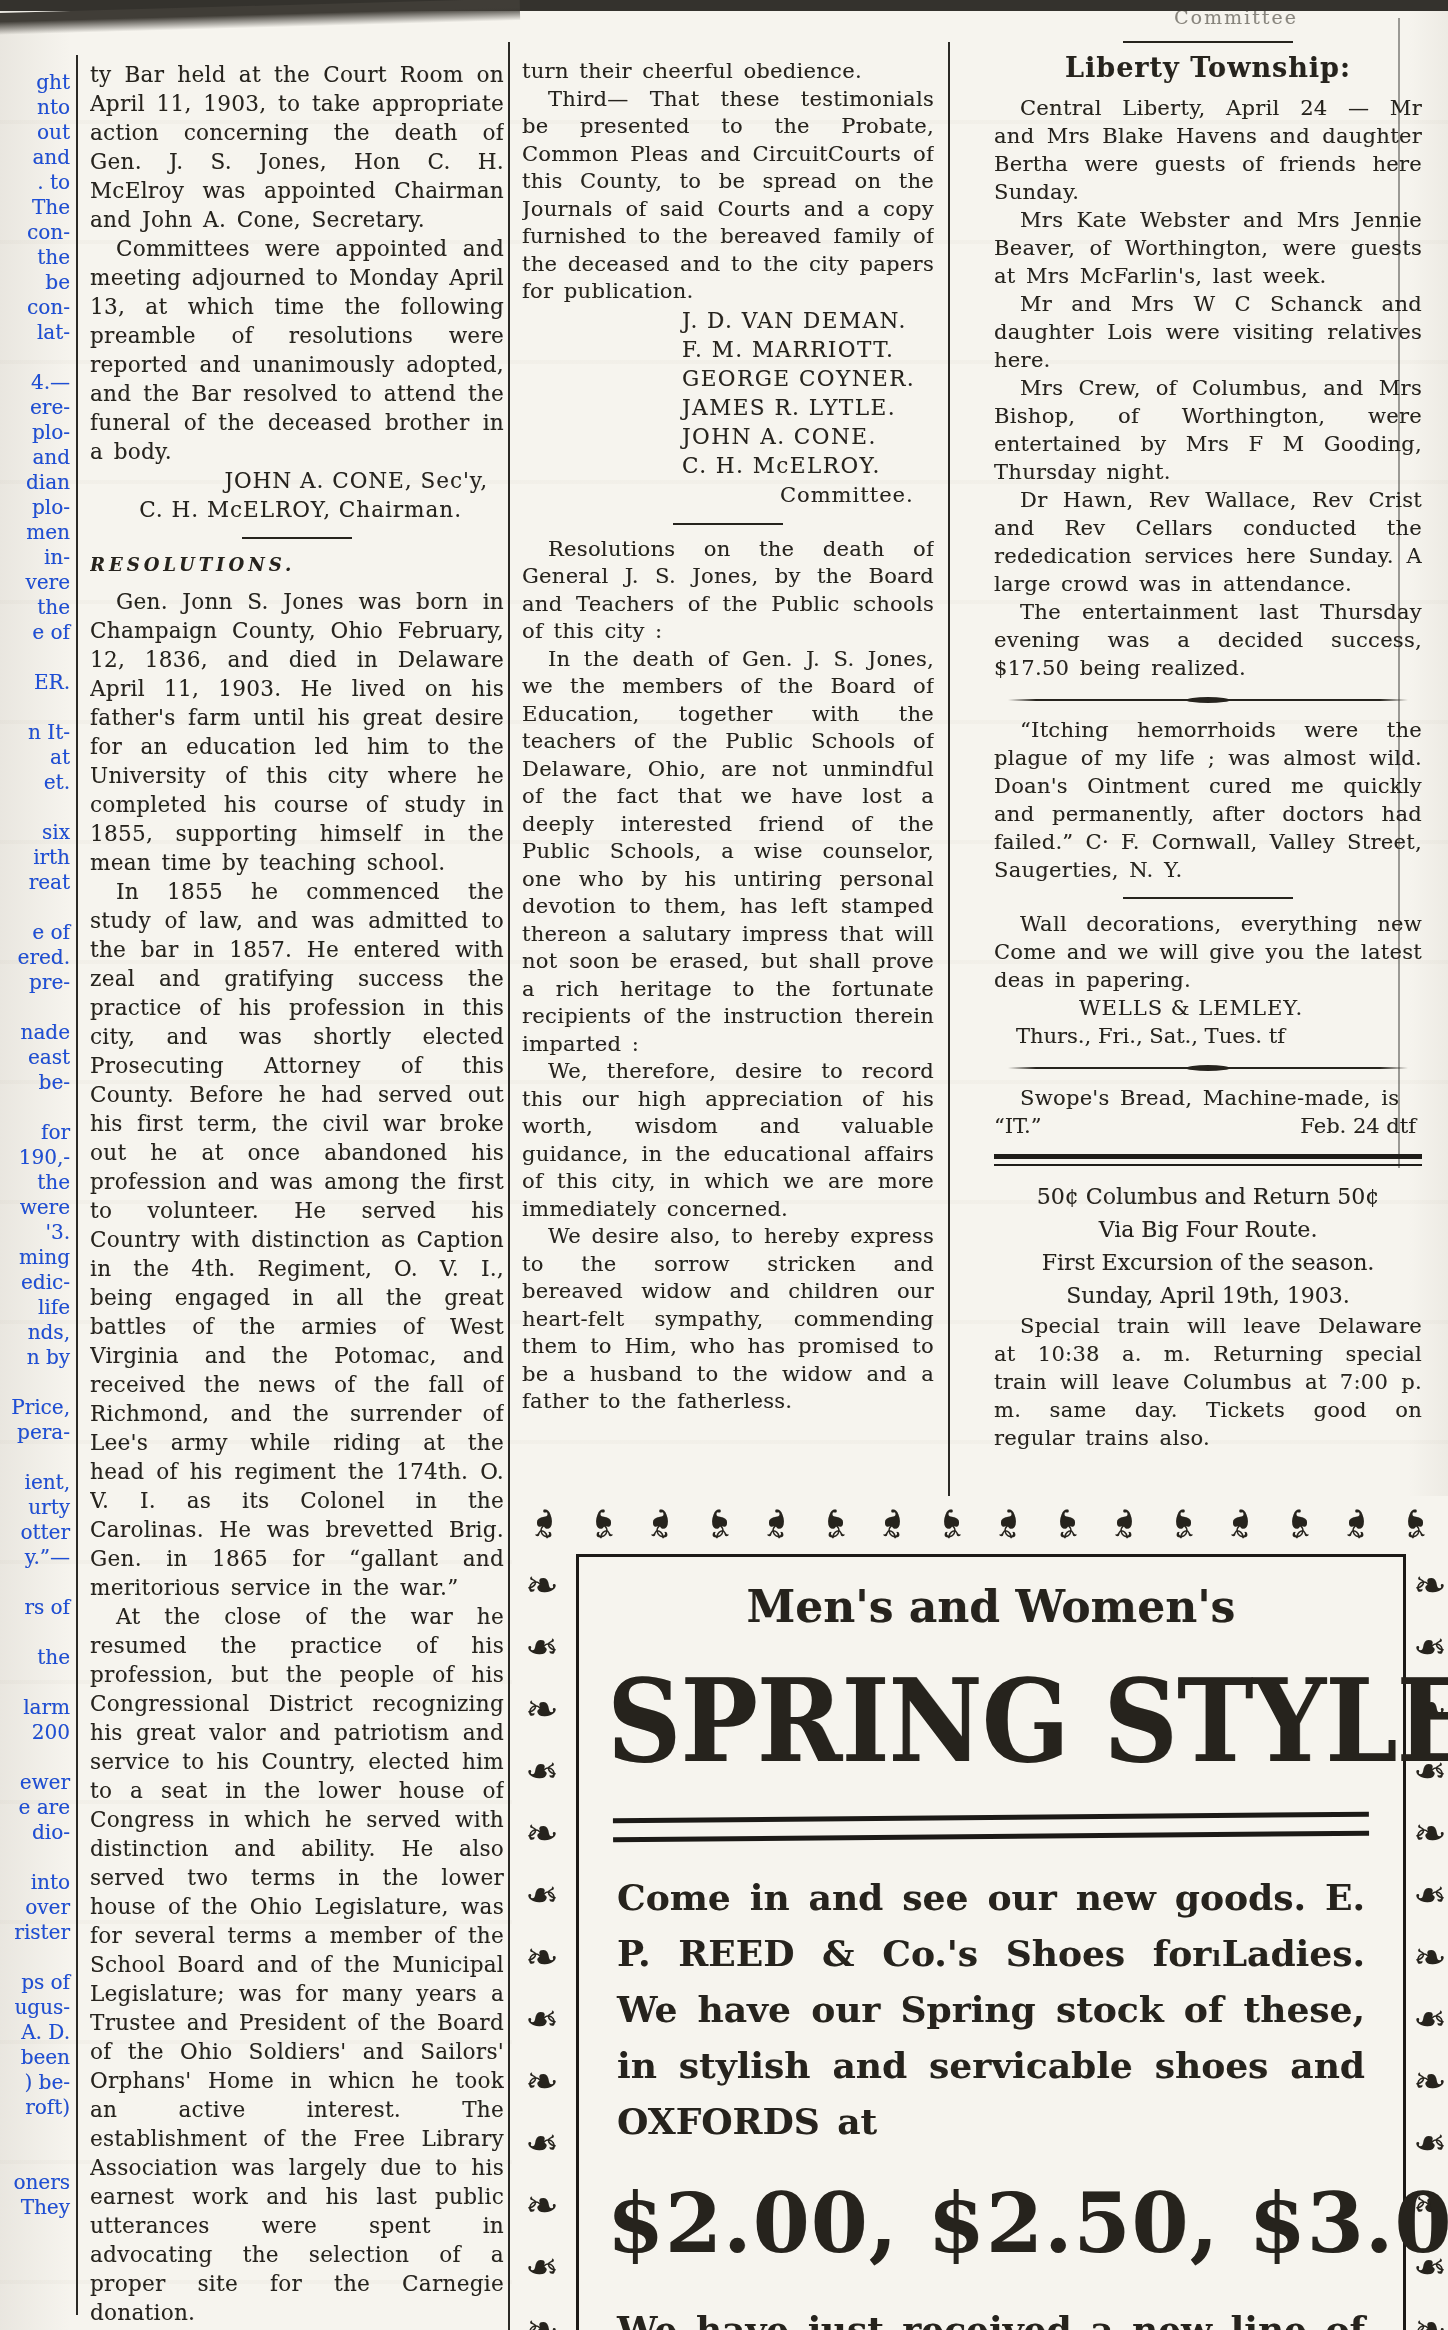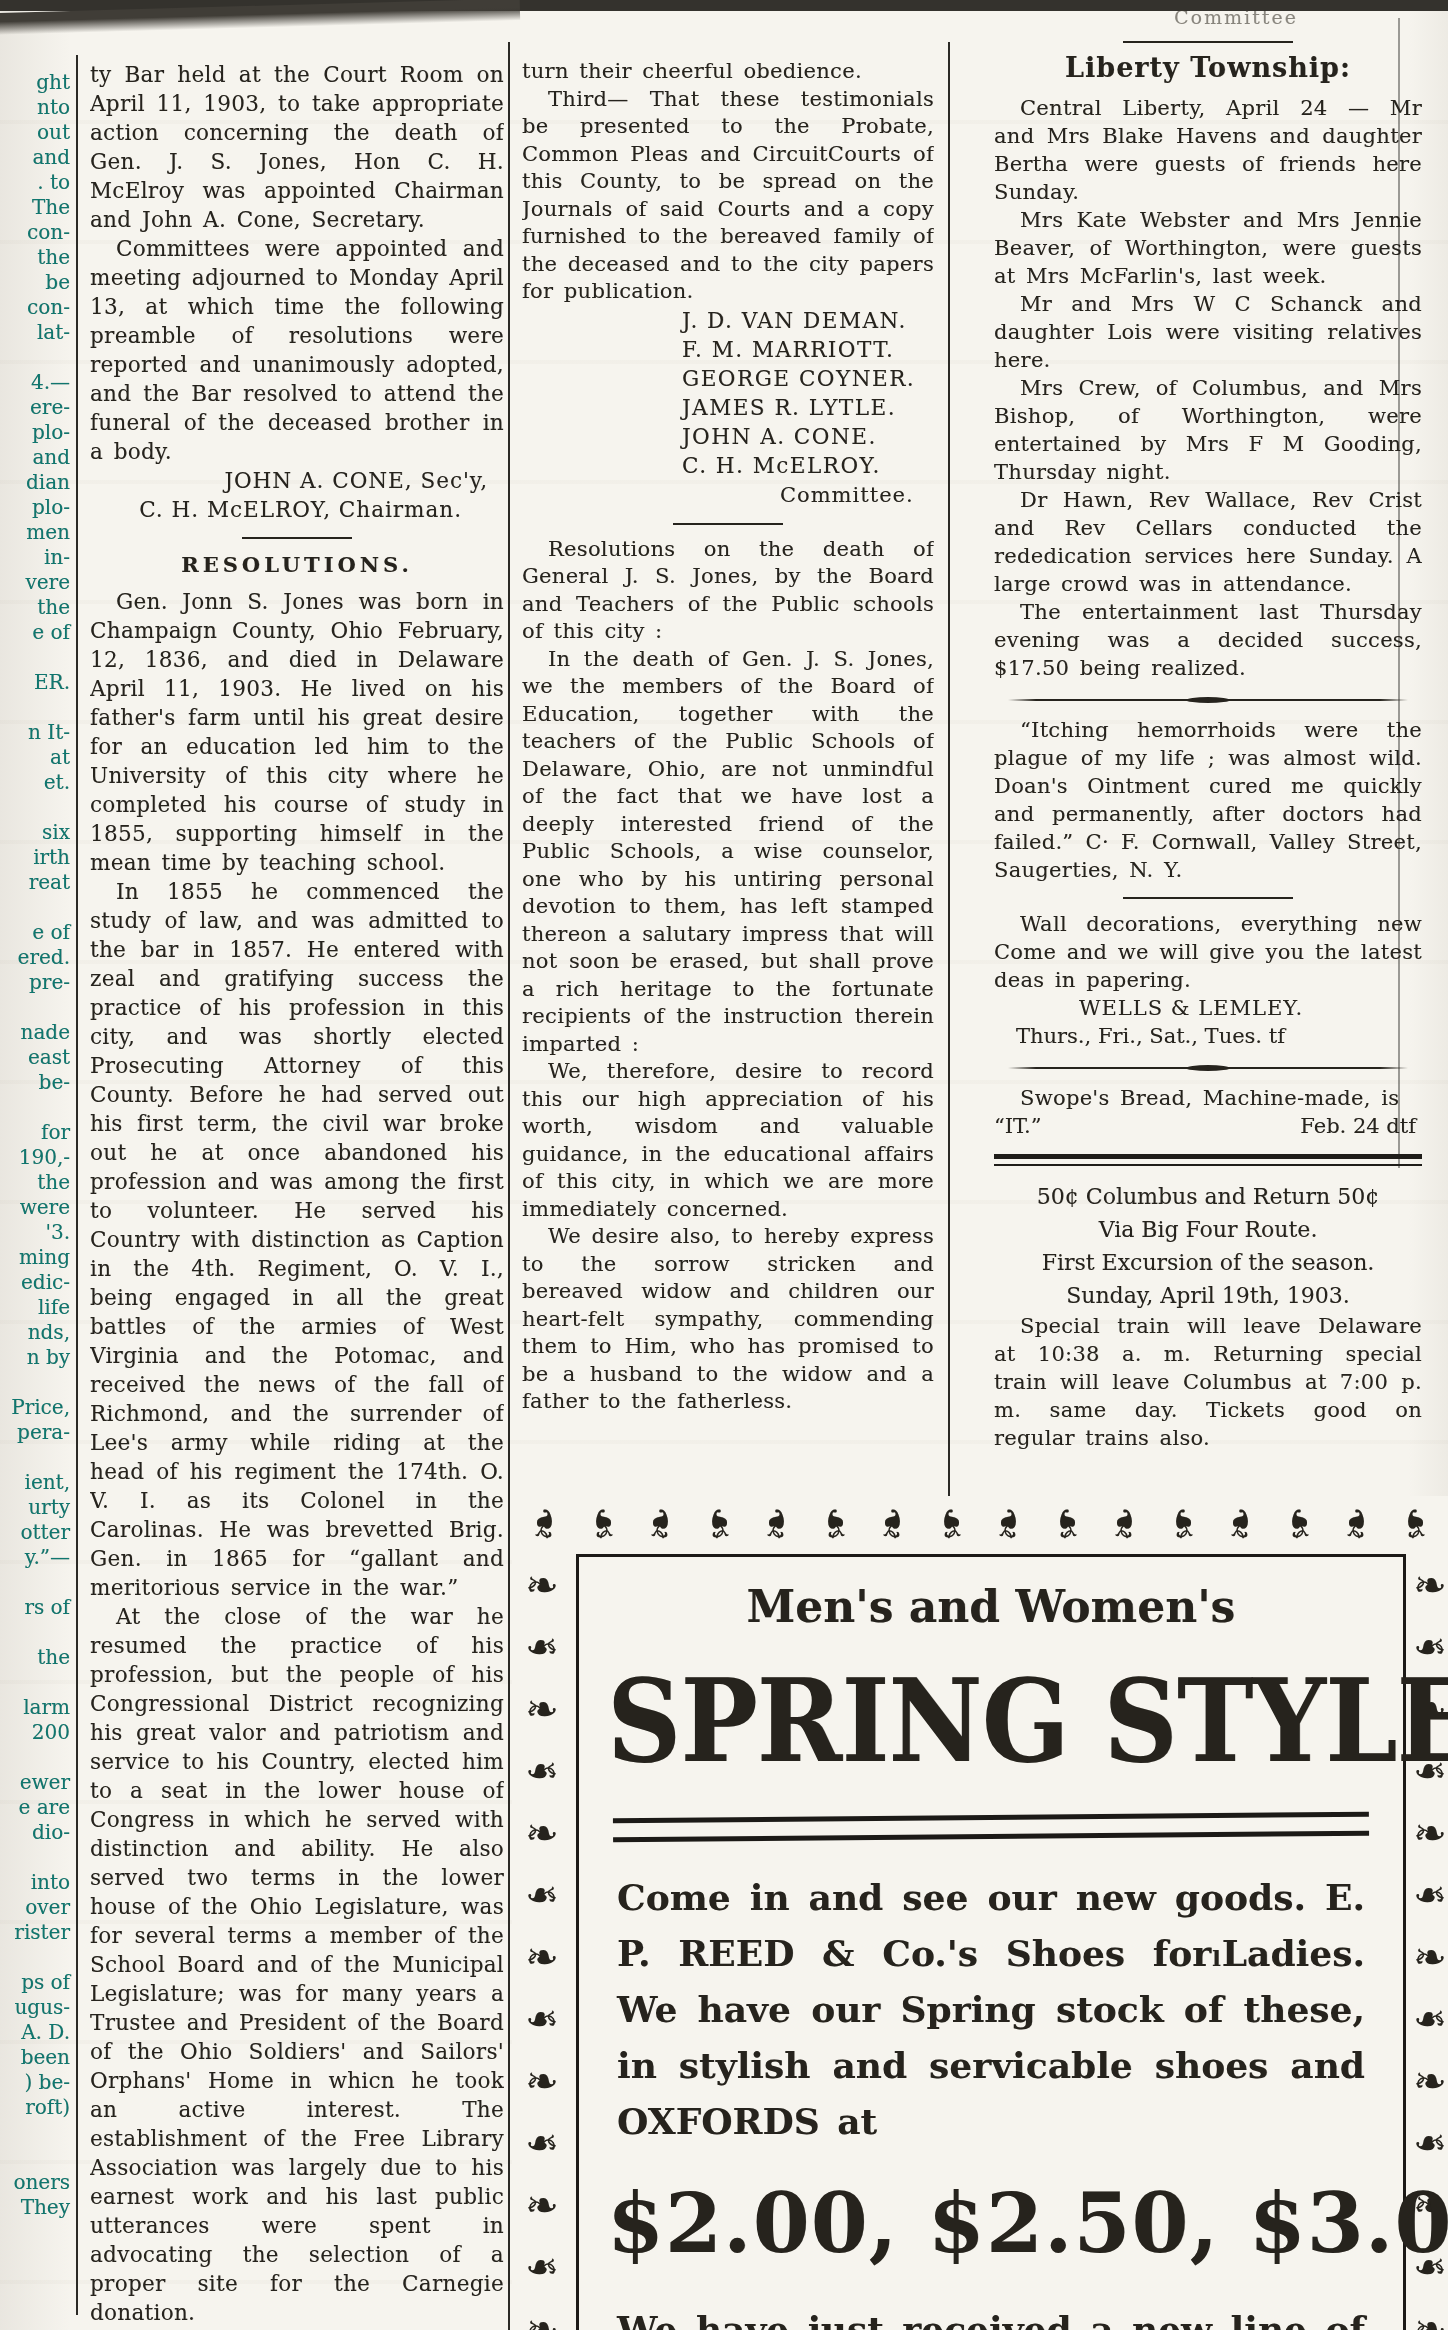--- a/index.html
+++ b/index.html
@@ -16,36 +16,36 @@
   }
   .top-edge{position:absolute;top:0;left:0;width:100%;height:11px;background:#34322d;}
   .top-fold{position:absolute;top:6px;left:-20px;width:540px;height:22px;background:linear-gradient(to bottom,#403d37 40%,rgba(64,61,55,0) 100%);transform:rotate(-1.6deg);}
   .vrule{position:absolute;width:2px;background:#2b2a26;}
   #vr1{left:76px;top:55px;height:2260px;}
   #vr2{left:508px;top:42px;height:2288px;}
   #vr3{left:948px;top:42px;height:1455px;}
   #vr4{left:1398px;top:18px;height:1150px;width:2px;background:rgba(43,42,38,0.45);}
 
   
-  .left-strip{position:absolute;left:0;top:70px;width:70px;text-align:right;font-size:20px;line-height:25px;color:#0f766e;}
+  .left-strip{position:absolute;left:0;top:70px;width:70px;text-align:right;font-size:20px;line-height:25px;color:#1d4ed8;}
   .left-strip div{height:25px;white-space:nowrap;}
 
   
   .col p{margin:0;text-indent:26px;text-align:justify;word-spacing:3.5px;letter-spacing:0.3px;}
   .col p.nofirst{text-indent:0;}
 
   .col-left{position:absolute;left:90px;top:60px;width:414px;height:2270px;overflow:hidden;font-size:21.5px;line-height:29px;}
   .col-mid{position:absolute;left:522px;top:58px;width:412px;height:1432px;overflow:hidden;font-size:21px;line-height:27.5px;}
   .col-right{position:absolute;left:994px;top:6px;width:428px;height:1490px;overflow:hidden;font-size:21px;line-height:28px;}
 
   .sig1{text-align:right;padding-right:16px;letter-spacing:1px;}
   .sig2{text-align:right;padding-right:42px;letter-spacing:1px;}
   .rule-short{width:110px;border-top:2.5px solid #26231d;margin:13px auto 11px;}
   .rule-short.wide{width:170px;}
-  .heading-res{text-align:center;font-size:21px;letter-spacing:4px;font-weight:600;margin:2px 0 8px;}
+  .heading-res{text-align:left;font-size:18px;letter-spacing:4px;font-weight:600;margin:2px 0 8px;font-style:italic;}
 
   .cnames{padding-left:160px;letter-spacing:1.5px;font-size:21.5px;}
   .cnames div{line-height:29px;}
   .clabel{padding-left:258px;letter-spacing:1px;line-height:30px;}
 
   .ghost{padding-left:180px;color:rgba(70,66,58,0.45);font-size:19px;letter-spacing:2px;line-height:22px;}
   .heading-lib{text-align:center;font-weight:700;font-size:27px;letter-spacing:1px;margin:10px 0 12px;}
 
   .rule-fancy{position:relative;height:6px;margin:15px 14px 13px;}
   .rule-fancy i{position:absolute;left:0;right:0;top:2px;height:2px;background:linear-gradient(90deg,rgba(38,35,29,0) 0,#26231d 7%,#26231d 93%,rgba(38,35,29,0) 100%);}

